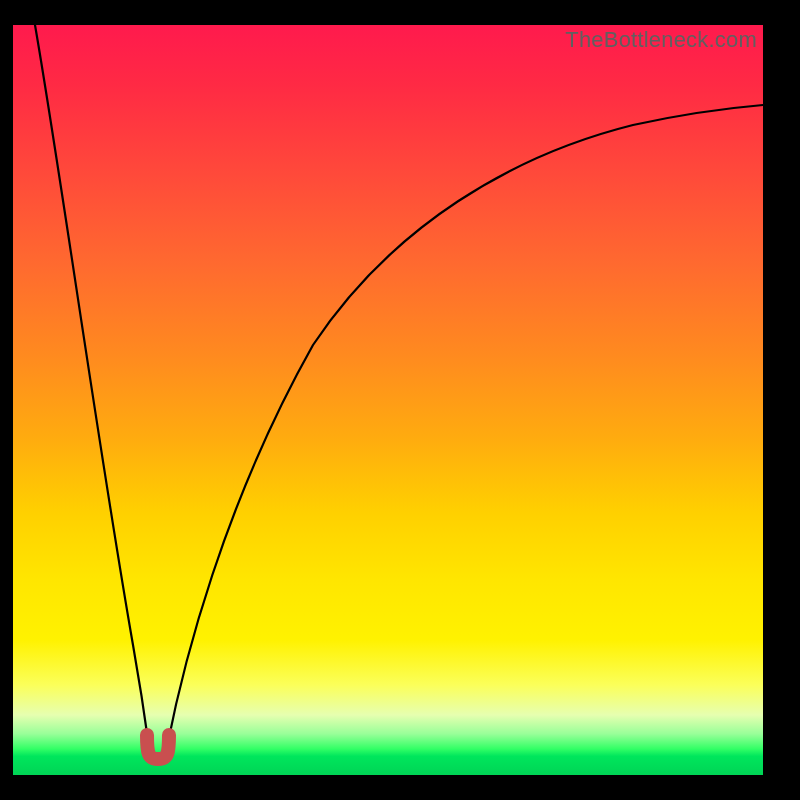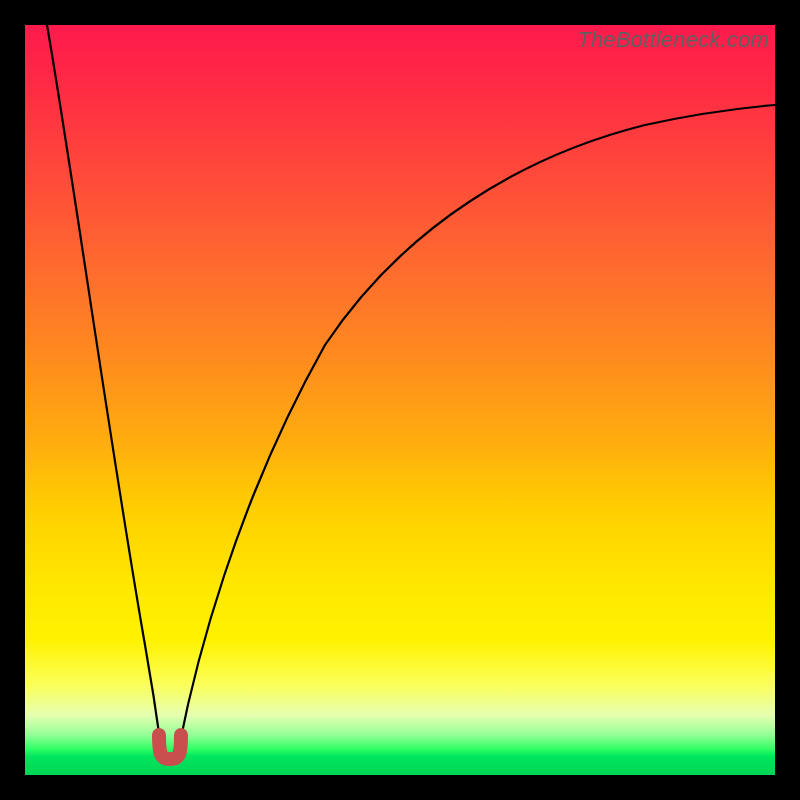--- a/index.html
+++ b/index.html
@@ -6,26 +6,25 @@
     margin: 0;
     padding: 0;
     width: 800px;
     height: 800px;
     background: #000;
     overflow: hidden;
     font-family: Arial, Helvetica, sans-serif;
   }
   .frame {
     position: absolute;
-    left: 25px;
+    left: 13px;
     top: 25px;
     width: 750px;
     height: 746px;
     background: #000;
-    font-style: italic;
   }
   .plot {
     position: absolute;
     left: 0;
     top: 0;
     width: 750px;
     height: 750px;
     
     background: linear-gradient(
       to bottom,

